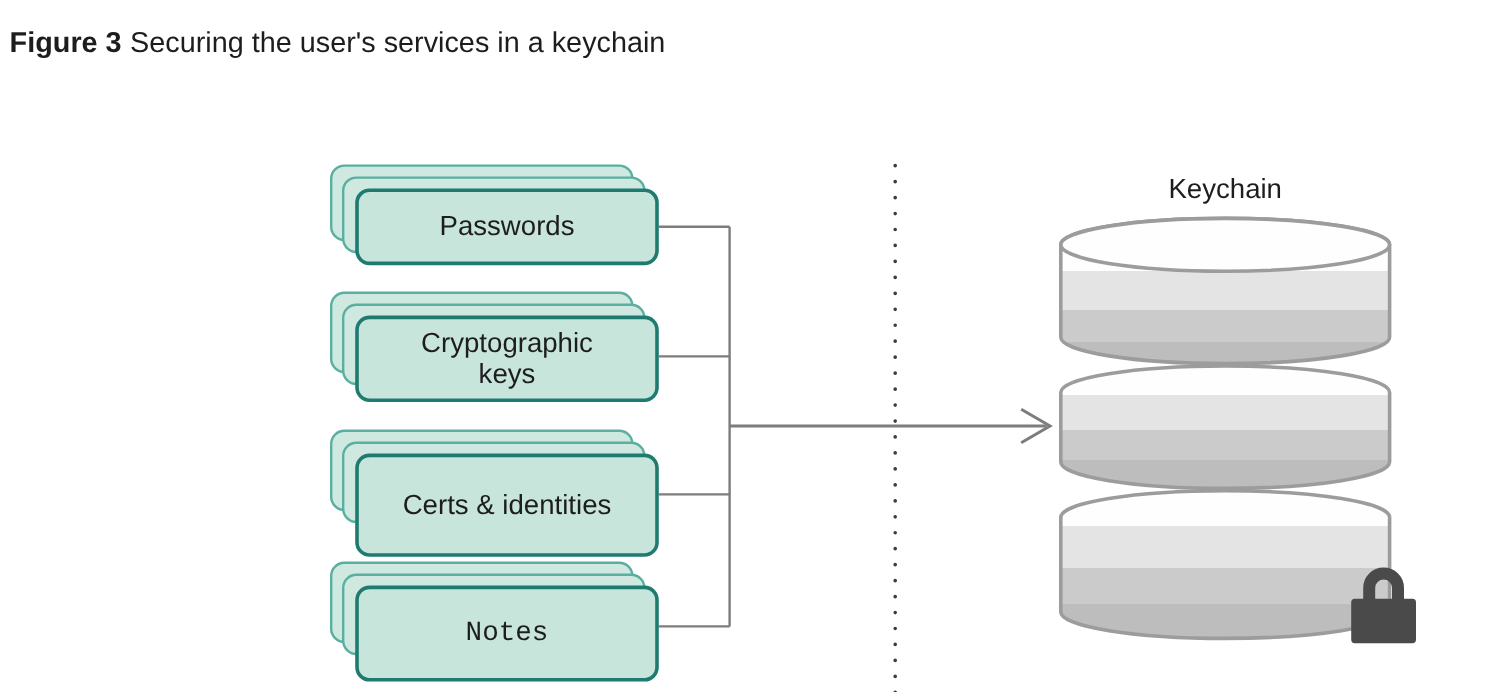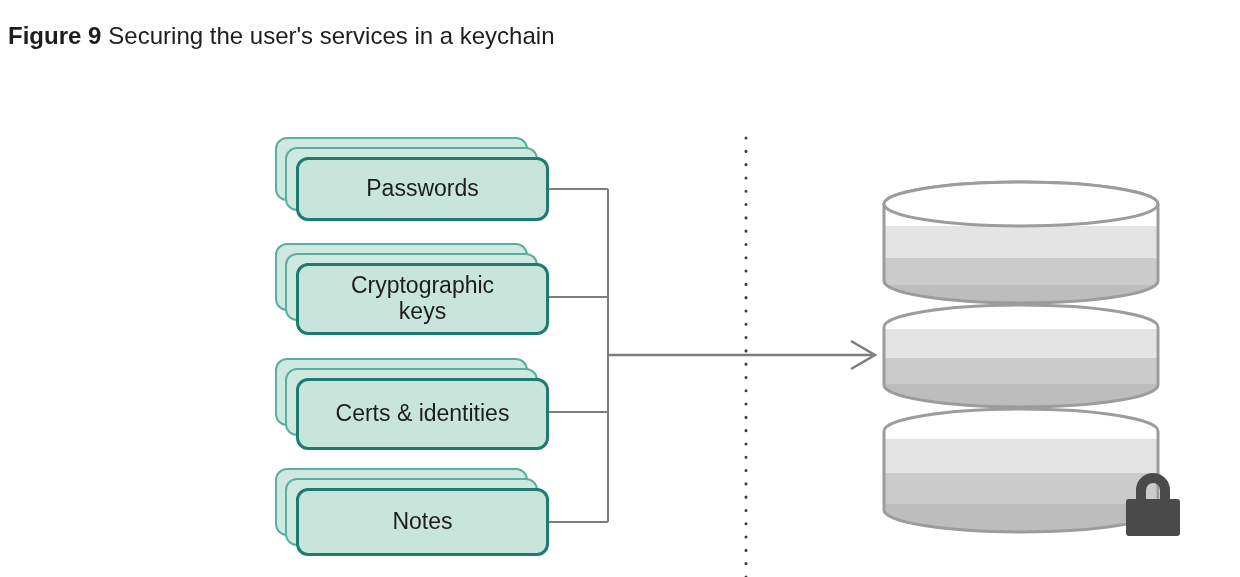--- a/index.html
+++ b/index.html
@@ -36,21 +36,21 @@
   .db-top{fill:#fefefe;stroke:var(--db-stroke,#9c9c9c);stroke-width:3;}
   .lock-body{fill:var(--lock,#4a4a4a);}
   .lock-shackle{stroke:var(--lock,#4a4a4a);stroke-width:10;fill:none;}
 </style>
 </head>
 <body>
 
 <div class="stage">
 
   <div class="caption">
-    <span class="fig-label">Figure 9</span><span>Securing the user's services in a keychain</span>
+    <span class="fig-label">Figure 3</span><span>Securing the user's services in a keychain</span>
   </div>
 
   <svg class="overlay" width="1240" height="577" viewBox="0 0 1240 577">
     <defs>
       <linearGradient id="bands1" x1="0" y1="0" x2="0" y2="1">
         <stop offset="0" stop-color="#fefefe"></stop>
           <stop offset="0.36" stop-color="#fefefe"></stop>
         <stop offset="0.36" stop-color="#e4e4e4"></stop>
           <stop offset="0.63" stop-color="#e4e4e4"></stop>
         <stop offset="0.63" stop-color="#cbcbcb"></stop>
@@ -110,28 +110,29 @@
     <div class="card layer0" style="height:68px;"></div>
     <div class="card layer1" style="height:68px;"></div>
     <div class="card front" style="height:72px;">
       <span>Cryptographic keys</span>
     </div>
   </div>
 
   <div class="stack stack--certs" style="left:275px;top:358px;">
     <div class="card layer0" style="height:68px;"></div>
     <div class="card layer1" style="height:68px;"></div>
-    <div class="card front" style="height:72px;">
+    <div class="card front" style="height:86px;">
       <span>Certs &amp; identities</span>
     </div>
   </div>
 
   <div class="stack stack--notes" style="left:275px;top:468px;">
     <div class="card layer0" style="height:68px;"></div>
     <div class="card layer1" style="height:68px;"></div>
-    <div class="card front" style="height:68px;">
+    <div class="card front" style="height:80px;font-family:Liberation Mono, monospace;">
       <span>Notes</span>
     </div>
   </div>
 
+  <div class="float-label keychain-label">Keychain</div>
 
 
 </div>
 
 </body></html>

